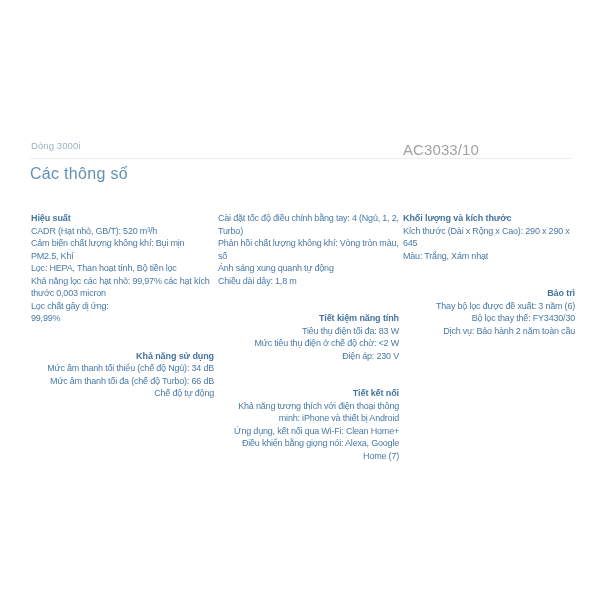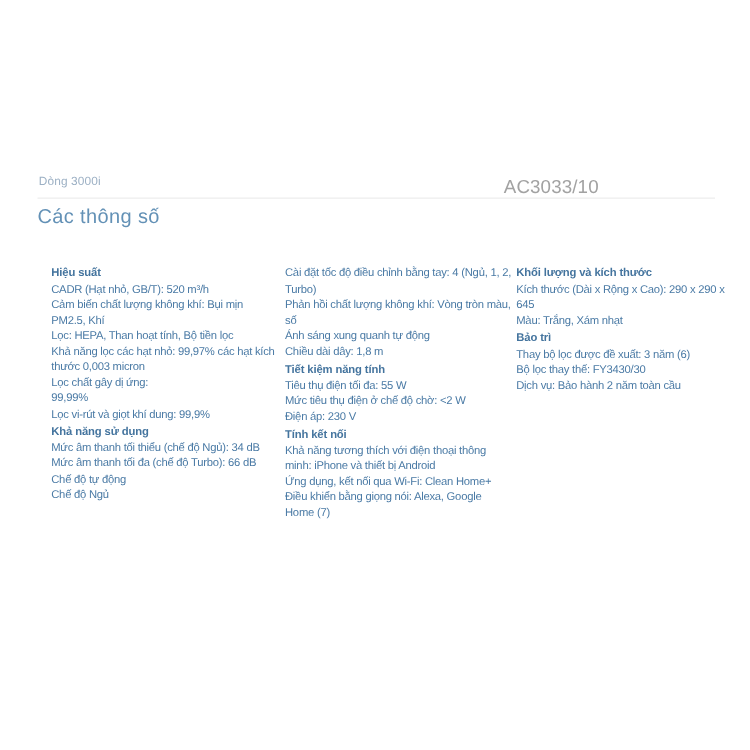--- a/index.html
+++ b/index.html
@@ -45,33 +45,33 @@
       left: 30px;
       top: 165px;
       margin: 0;
       font-size: 16px;
       font-weight: 400;
       color: #6391b6;
       letter-spacing: 0.3px;
     }
     .columns {
       position: absolute;
-      left: 41px;
+      left: 31px;
       top: 212px;
       width: 542px;
       height: 210px;
     }
     .col {
       position: absolute;
       top: 0;
     }
     .col-1 { left: 0;    width: 183px; }
     .col-2 { left: 187px; width: 181px; }
     .col-3 { left: 372px; width: 172px; }
-    .sec + .sec { margin-top: 2px; }
+    .sec + .sec { margin-top: 25px; text-align: right; }
     .sec-header {
       font-size: 9px;
       line-height: 12.5px;
       font-weight: bold;
       color: #44749e;
       letter-spacing: -0.1px;
     }
     .sec-header:empty { display: none; }
     .spec-item {
       font-size: 9px;
@@ -91,45 +91,43 @@
   <div class="columns" id="columns">
       <div class="col col-1">
         <section class="sec">
           <div class="sec-header">Hiệu suất</div>
           <div class="spec-item">CADR (Hạt nhỏ, GB/T): 520 m³/h</div>
           <div class="spec-item">Cảm biến chất lượng không khí: Bụi mịn PM2.5, Khí</div>
           <div class="spec-item">Lọc: HEPA, Than hoạt tính, Bộ tiền lọc</div>
           <div class="spec-item">Khả năng lọc các hạt nhỏ: 99,97% các hạt kích thước 0,003 micron</div>
           <div class="spec-item">Lọc chất gây dị ứng:</div>
           <div class="spec-item">99,99%</div>
-          <div class="spec-item">Lọc vi-rút và giọt khí dung: 99,9%</div>
         </section>
         <section class="sec">
           <div class="sec-header">Khả năng sử dụng</div>
           <div class="spec-item">Mức âm thanh tối thiểu (chế độ Ngủ): 34 dB</div>
           <div class="spec-item">Mức âm thanh tối đa (chế độ Turbo): 66 dB</div>
           <div class="spec-item">Chế độ tự động</div>
-          <div class="spec-item">Chế độ Ngủ</div>
         </section>
       </div>
       <div class="col col-2">
         <section class="sec">
           <div class="spec-item">Cài đặt tốc độ điều chỉnh bằng tay: 4 (Ngủ, 1, 2, Turbo)</div>
           <div class="spec-item">Phản hồi chất lượng không khí: Vòng tròn màu, số</div>
           <div class="spec-item">Ánh sáng xung quanh tự động</div>
           <div class="spec-item">Chiều dài dây: 1,8 m</div>
         </section>
         <section class="sec">
           <div class="sec-header">Tiết kiệm năng tính</div>
-          <div class="spec-item">Tiêu thụ điện tối đa: 55 W</div>
+          <div class="spec-item">Tiêu thụ điện tối đa: 83 W</div>
           <div class="spec-item">Mức tiêu thụ điện ở chế độ chờ: &lt;2 W</div>
           <div class="spec-item">Điện áp: 230 V</div>
         </section>
         <section class="sec">
-          <div class="sec-header">Tính kết nối</div>
+          <div class="sec-header">Tiết kết nối</div>
           <div class="spec-item">Khả năng tương thích với điện thoại thông minh: iPhone và thiết bị Android</div>
           <div class="spec-item">Ứng dụng, kết nối qua Wi-Fi: Clean Home+</div>
           <div class="spec-item">Điều khiển bằng giọng nói: Alexa, Google Home (7)</div>
         </section>
       </div>
       <div class="col col-3">
         <section class="sec">
           <div class="sec-header">Khối lượng và kích thước</div>
           <div class="spec-item">Kích thước (Dài x Rộng x Cao): 290 x 290 x 645</div>
           <div class="spec-item">Màu: Trắng, Xám nhạt</div>

